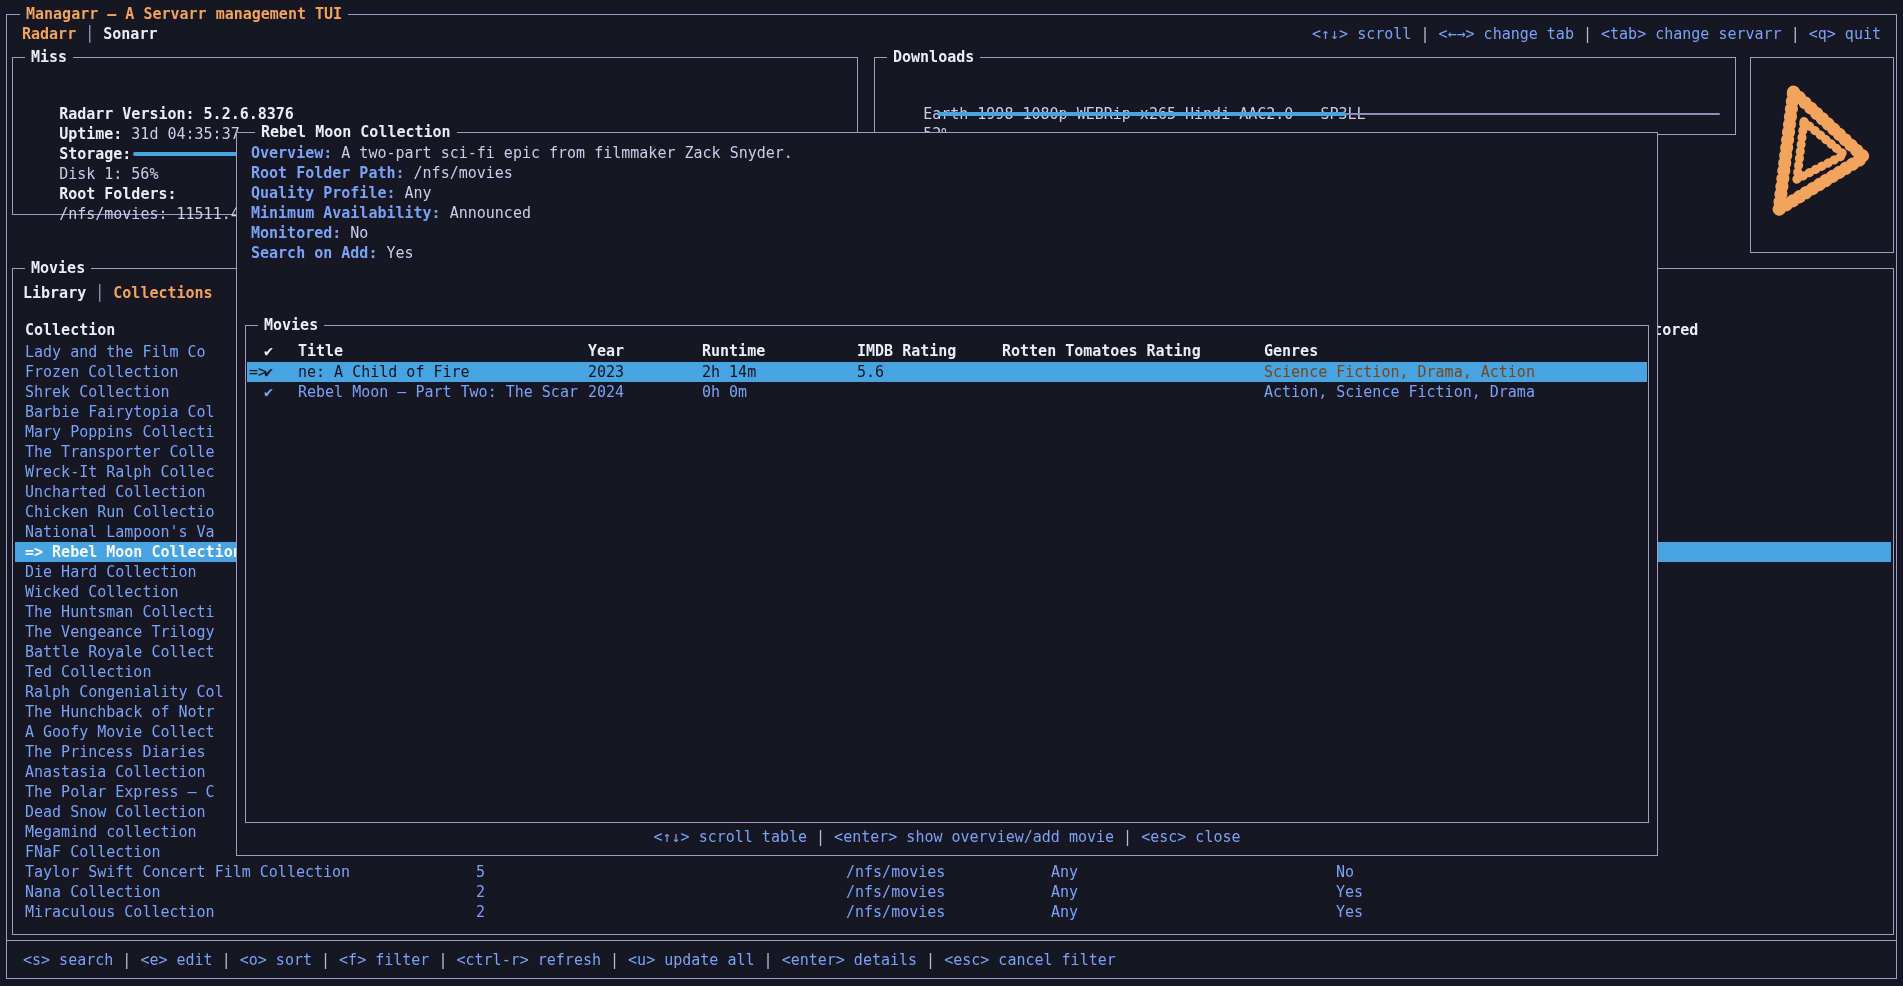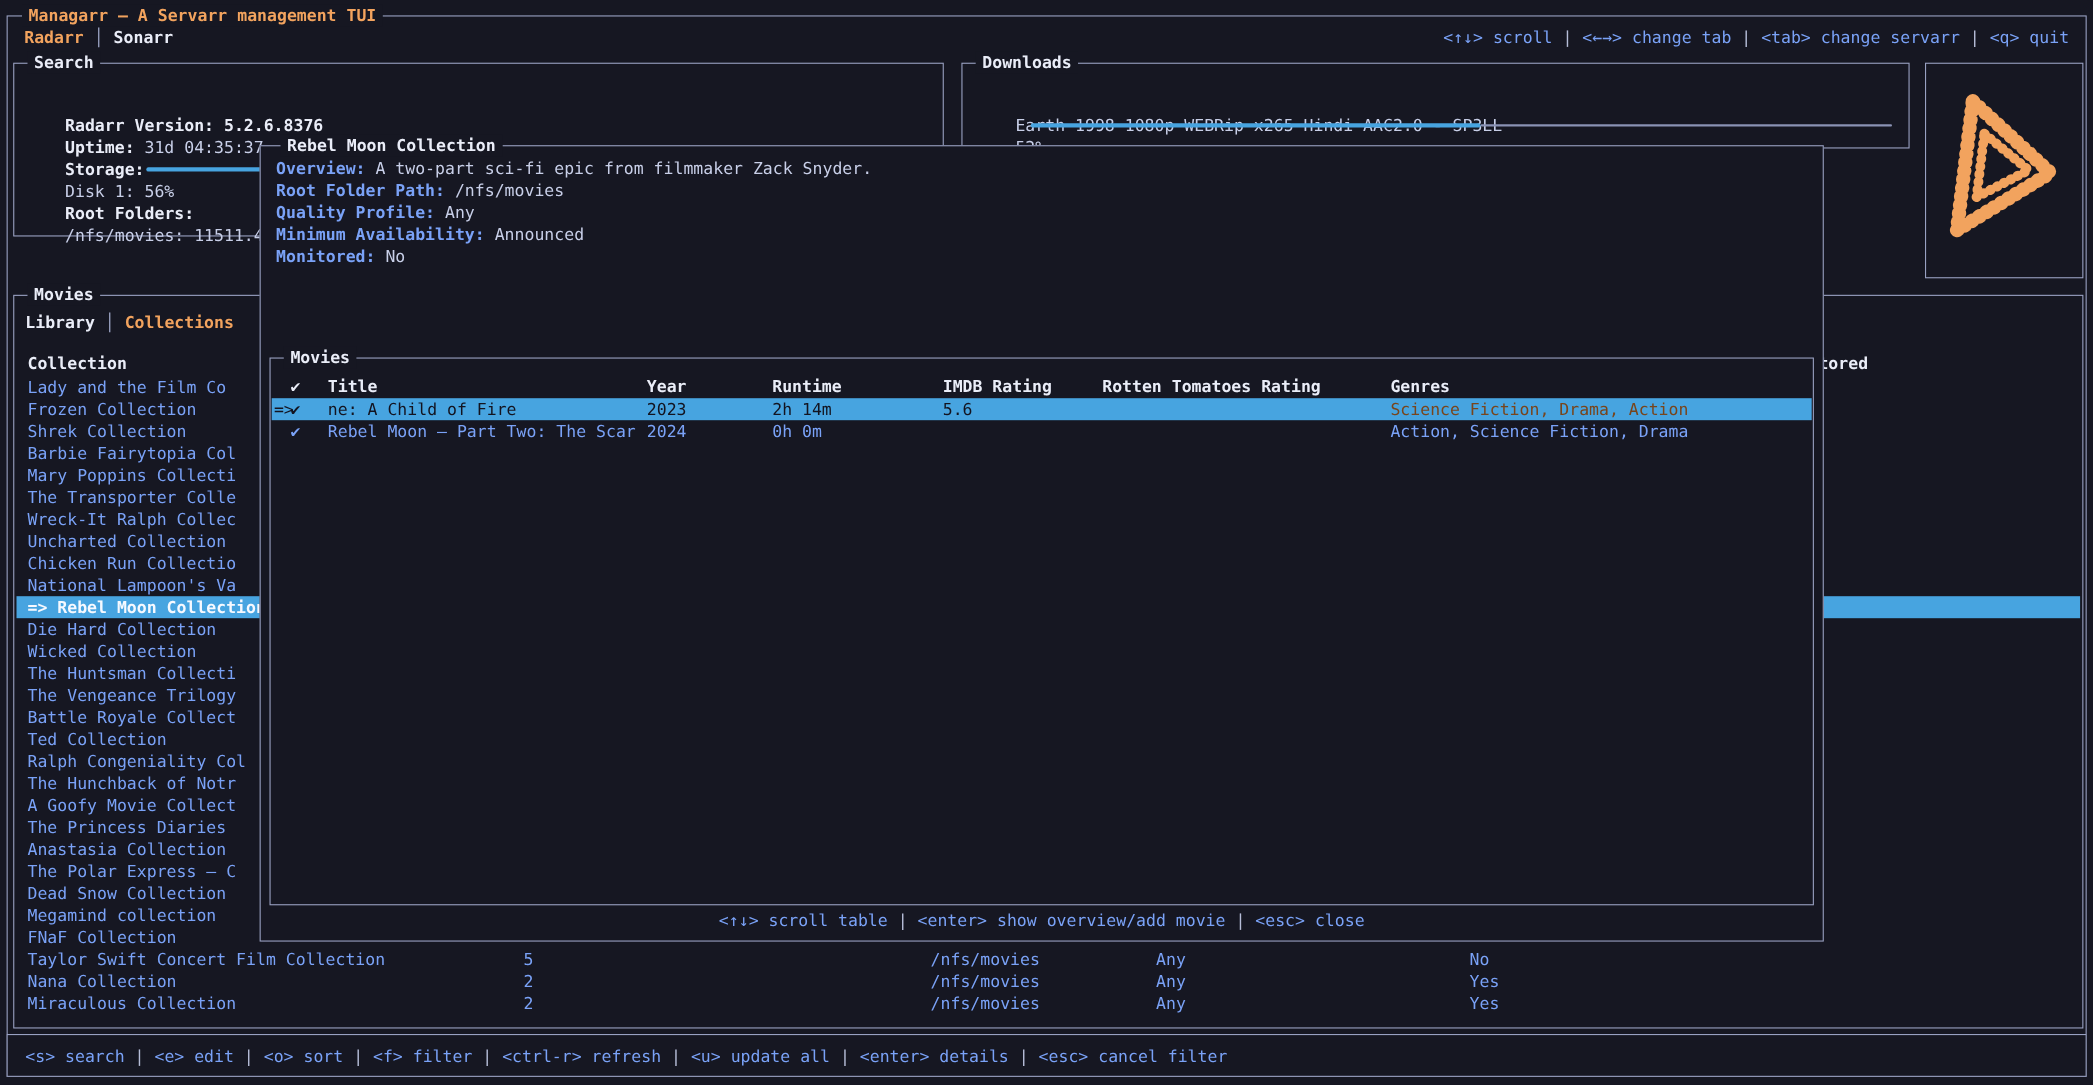--- a/index.html
+++ b/index.html
@@ -65,21 +65,21 @@
 
 <div class="box" style="left:6px;top:14px;width:1891px;height:965px"></div>
 
 <div class="abs app-title">Managarr – A Servarr management TUI</div>
 
 <div class="abs help-row" style="left:22px;top:24px;z-index:2"><span class="tab active">Radarr</span><span class="tab-sep"> │ </span><span class="tab">Sonarr</span></div>
 
 <div class="abs help-row" style="right:22px;top:24px;text-align:right;z-index:2"><span class="hint">&lt;↑↓&gt; scroll</span><span class="hint-sep"> | </span><span class="hint">&lt;←→&gt; change tab</span><span class="hint-sep"> | </span><span class="hint">&lt;tab&gt; change servarr</span><span class="hint-sep"> | </span><span class="hint">&lt;q&gt; quit</span></div>
 
 <div class="box" style="left:12px;top:57px;width:846px;height:158px">
-  <span class="box-title">Search</span>
+  <span class="box-title">Miss</span>
   <div class="trow" style="left:10px;top:26px">
     <span class="bold-white">Radarr Version:</span><span class="bold-white val">5.2.6.8376</span>
   </div>
   <div class="trow" style="left:10px;top:46px">
     <span class="bold-white">Uptime:</span><span class="txt val">31d 04:35:37</span>
   </div>
   <div class="trow" style="left:10px;top:66px">
     <span class="bold-white">Storage:</span>
   </div>
   <div class="trow" style="left:10px;top:86px">
@@ -158,20 +158,21 @@
 
 <div class="box modal" style="left:236px;top:132px;width:1422px;height:724px">
   <span class="box-title" style="left:18px">Rebel Moon Collection</span>
 
   <div class="abs" style="left:14px;top:10px">
       <div class="dline"><span class="dlabel">Overview:</span><span class="dvalue"> A two-part sci-fi epic from filmmaker Zack Snyder.</span></div>
       <div class="dline"><span class="dlabel">Root Folder Path:</span><span class="dvalue"> /nfs/movies</span></div>
       <div class="dline"><span class="dlabel">Quality Profile:</span><span class="dvalue"> Any</span></div>
       <div class="dline"><span class="dlabel">Minimum Availability:</span><span class="dvalue"> Announced</span></div>
       <div class="dline"><span class="dlabel">Monitored:</span><span class="dvalue"> No</span></div>
+      <div class="dline"><span class="dlabel">Search on Add:</span><span class="dvalue"> Yes</span></div>
     </div>
 
   <div class="box" style="left:8px;top:192px;width:1404px;height:498px">
     <span class="box-title">Movies</span>
     <div class="abs" style="left:1px;right:1px;top:16px;height:20px">
         <span class="mhead" style="left: 17px;">✔</span>
         <span class="mhead" style="left: 51px;">Title</span>
         <span class="mhead" style="left: 341px;">Year</span>
         <span class="mhead" style="left: 455px;">Runtime</span>
         <span class="mhead" style="left: 610px;">IMDB Rating</span>

